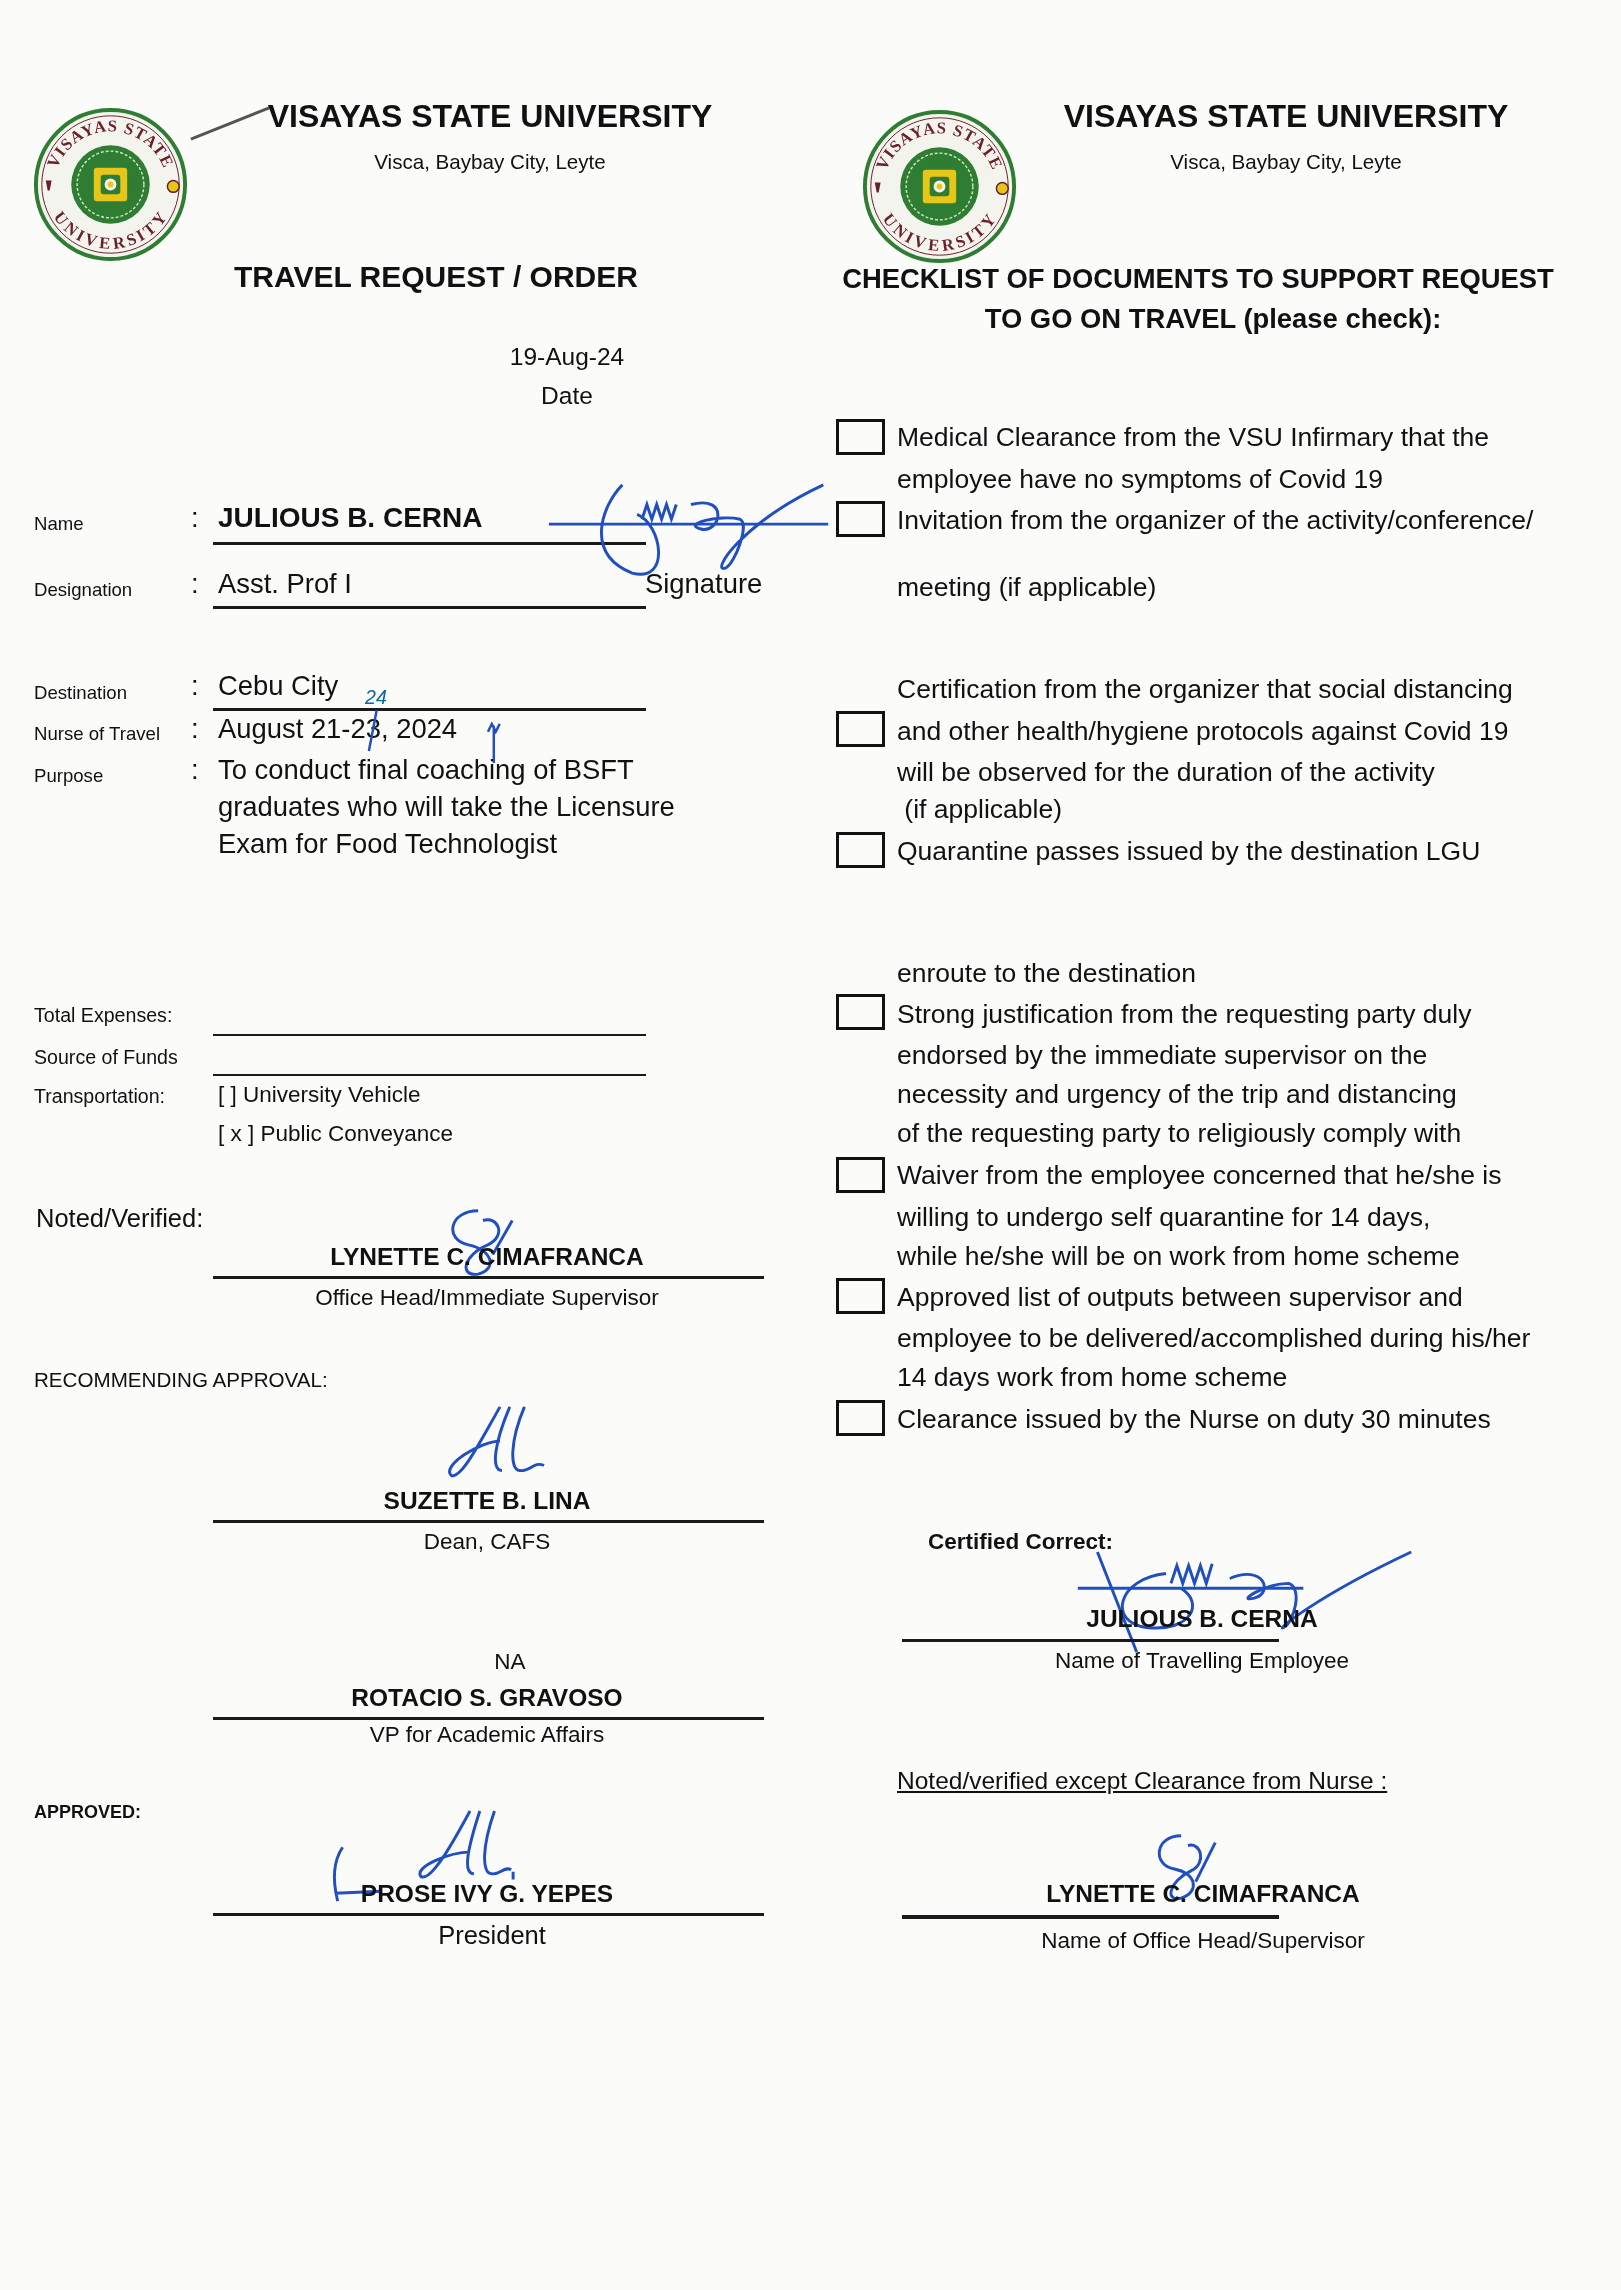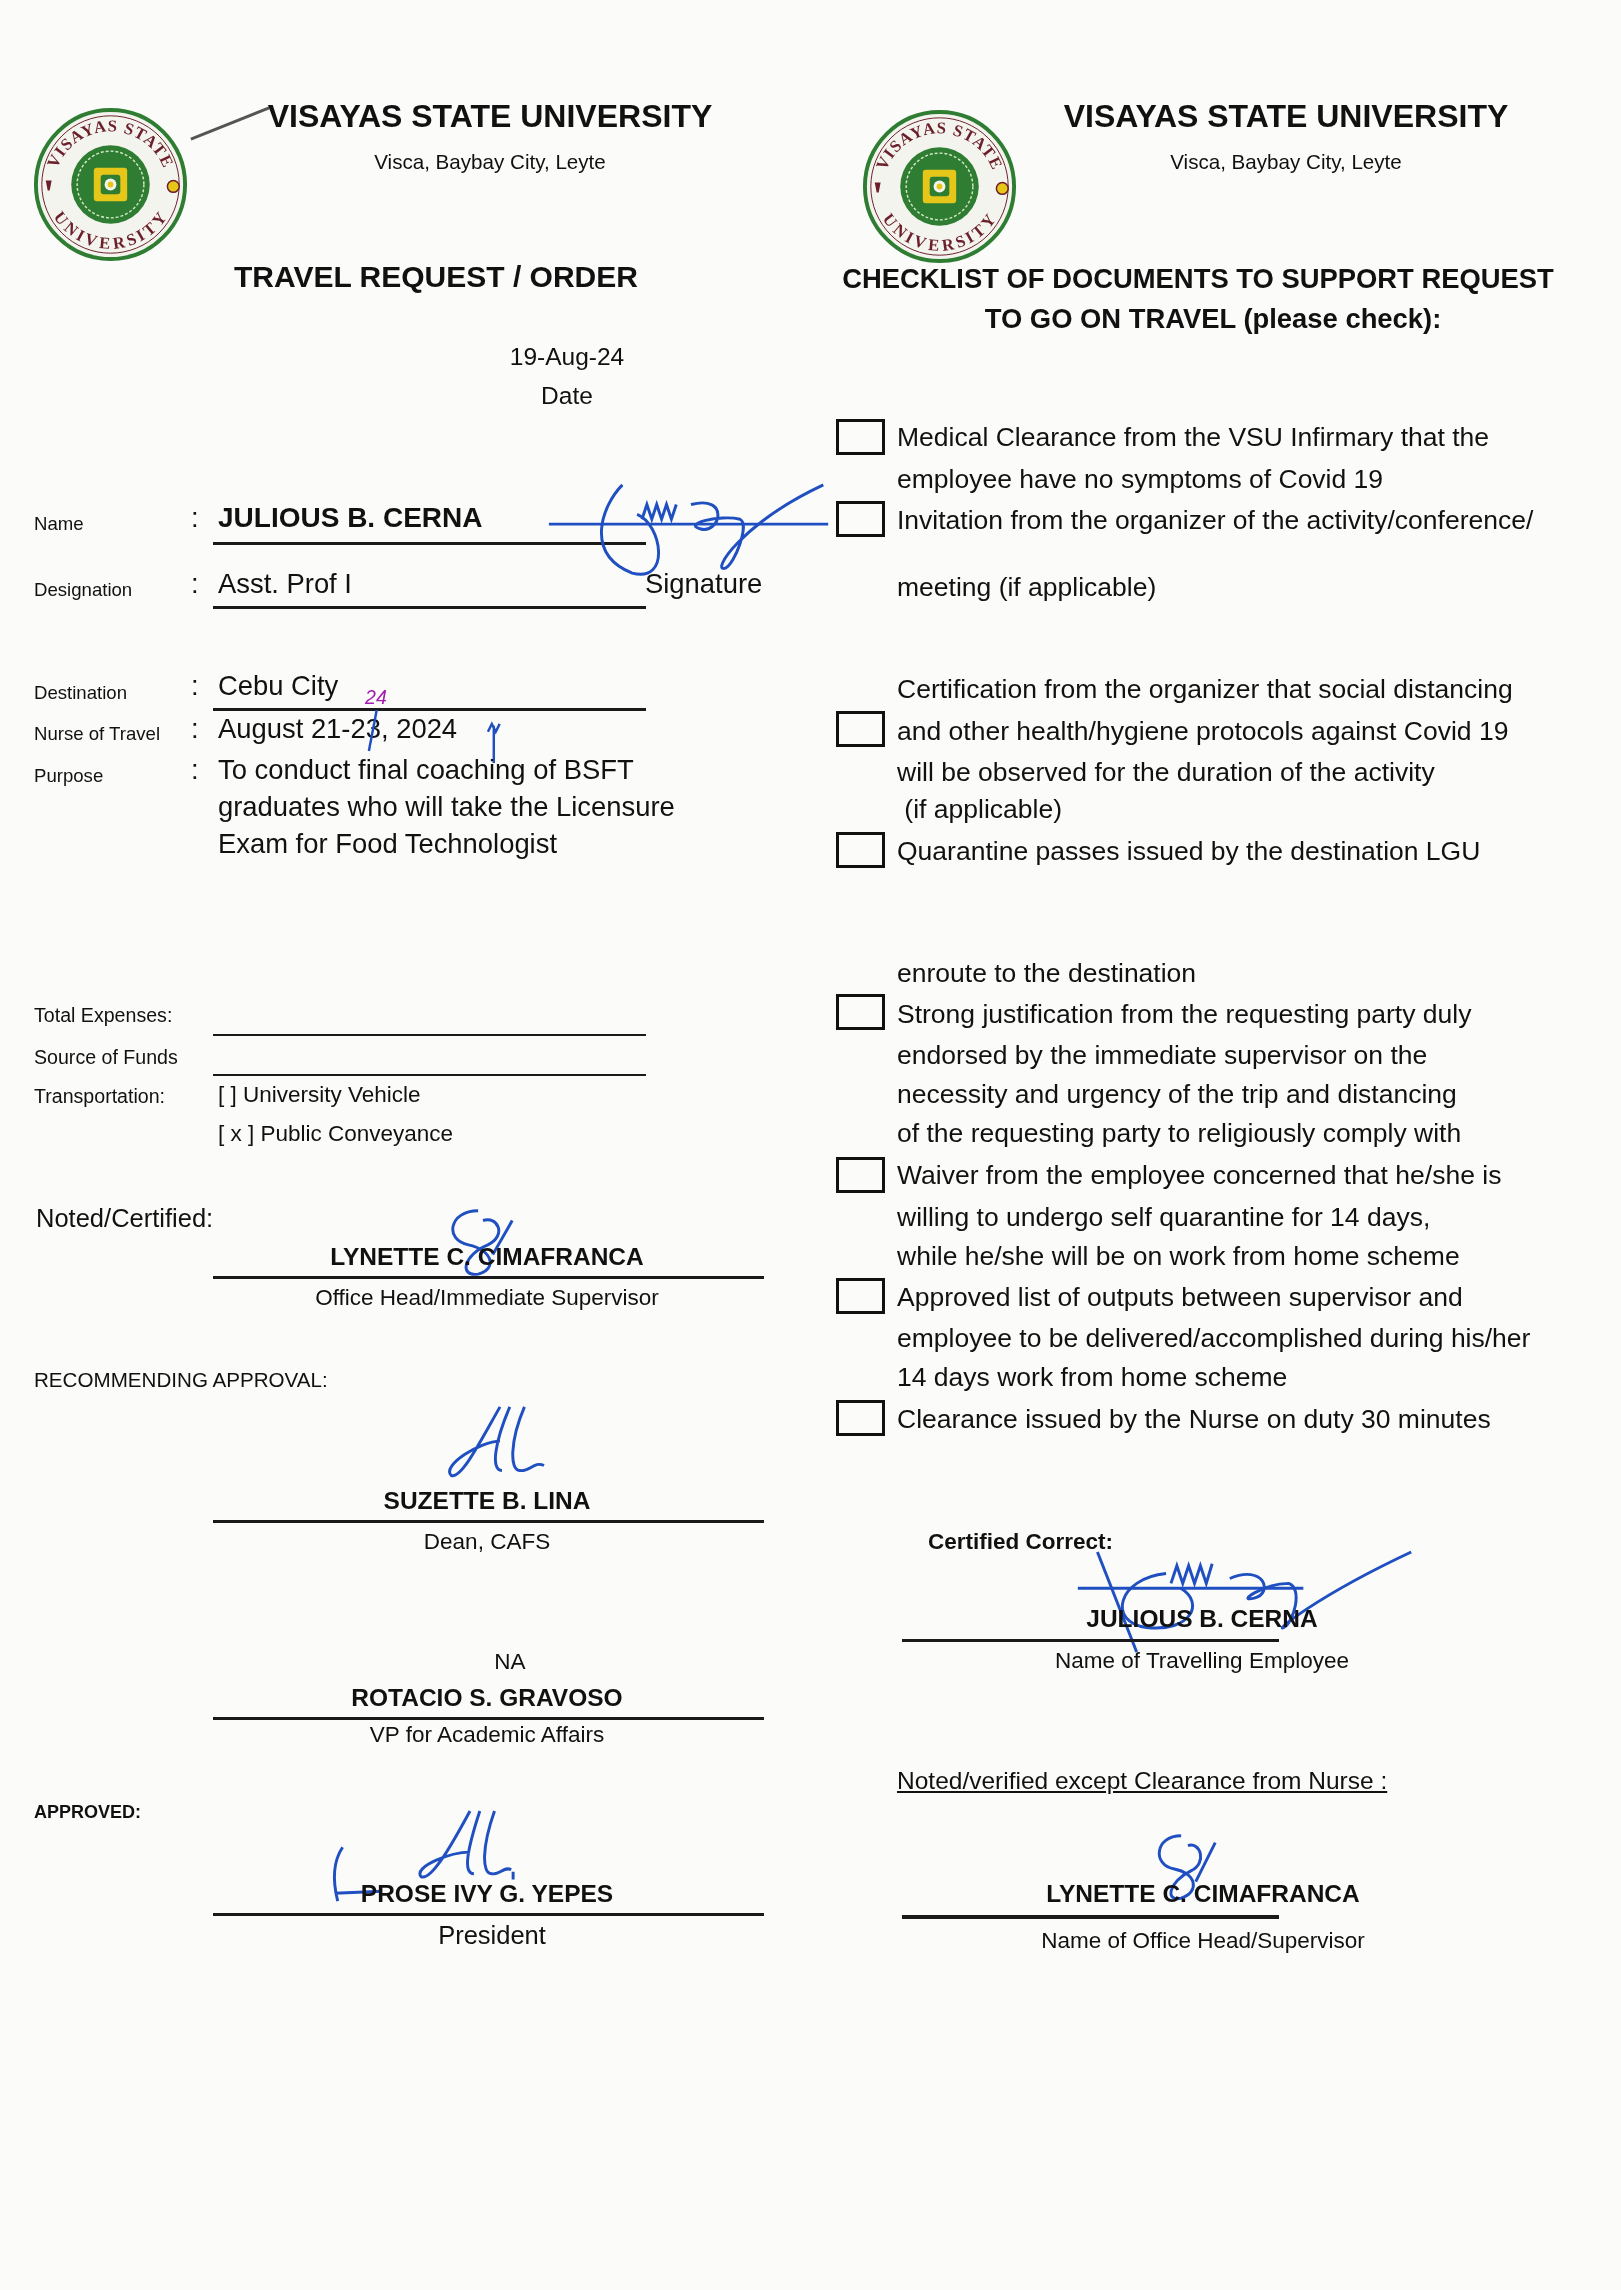--- a/index.html
+++ b/index.html
@@ -71,21 +71,21 @@
 </svg>
 
 <div class="abs label-sm" style="left:34px;top:682px;">Destination</div>
 <div class="abs" style="left:191px;top:670px;font-size:27.4px;">:</div>
 <div class="abs val" style="left:218px;top:670px;">Cebu City</div>
 <div class="line" style="left:213px;top:708px;width:433px;"></div>
 
 <div class="abs label-sm" style="left:34px;top:723px;">Nurse of Travel</div>
 <div class="abs" style="left:191px;top:713px;font-size:27.4px;">:</div>
 <div class="abs val" style="left:218px;top:713px;">August 21-23, 2024</div>
-<div class="abs" style="left:365px;top:686px;font-size:19.6px;color:#a21caf;font-style:italic;">24</div>
+<div class="abs" style="left:365px;top:686px;font-size:19.6px;color:#0369a1;font-style:italic;">24</div>
 <svg class="sig" style="left:363px;top:706px;" width="19.6" height="49" viewBox="0 0 20 50">
   <line x1="14" y1="4" x2="6" y2="46" stroke="#1f4fc0" stroke-width="2.5"></line>
 </svg>
 <svg class="sig" style="left:484px;top:718px;" width="19.6" height="47" viewBox="0 0 20 48">
   <path d="M10 46 L10 8 M4 14 l4 -8 l4 8 l4 -8" stroke="#1f4fc0" stroke-width="2.5" fill="none"></path>
 </svg>
 
 <div class="abs label-sm" style="left:34px;top:765px;text-align:right;">Purpose</div>
 <div class="abs" style="left:191px;top:754px;font-size:27.4px;">:</div>
 <div class="abs val" style="left:218px;top:754px;">To conduct final coaching of BSFT</div>
@@ -95,21 +95,21 @@
 <div class="abs" style="left:34px;top:1004px;font-size:19.6px;">Total Expenses:</div>
 <div class="abs" style="left:218px;top:1004px;font-size:19.6px;"></div>
 <div class="line" style="left:213px;top:1034px;width:433px;height:2px;"></div>
 <div class="abs" style="left:34px;top:1046px;font-size:19.6px;">Source of Funds</div>
 <div class="abs" style="left:218px;top:1046px;font-size:19.6px;"></div>
 <div class="line" style="left:213px;top:1074px;width:433px;height:2px;"></div>
 <div class="abs" style="left:34px;top:1085px;font-size:19.6px;">Transportation:</div>
 <div class="abs" style="left:218px;top:1082px;font-size:22.5px;">[  ] University Vehicle</div>
 <div class="abs" style="left:218px;top:1121px;font-size:22.5px;">[ x ] Public Conveyance</div>
 
-<div class="abs" style="left:36px;top:1204px;font-size:25.5px;">Noted/Certified:</div>
+<div class="abs" style="left:36px;top:1204px;font-size:25.5px;">Noted/Verified:</div>
 <svg class="sig" style="left:439px;top:1201px;" width="88" height="78" viewBox="0 0 90 80">
   <path d="M40 10 C10 10 5 40 30 45 C55 50 60 70 40 75 C20 78 25 55 50 45 C70 35 60 15 45 20 M55 55 L75 20" stroke="#1f4fc0" stroke-width="3" fill="none"></path>
 </svg>
 <div class="abs center bold" style="left:487px;top:1243px;font-size:24.5px;">LYNETTE C. CIMAFRANCA</div>
 <div class="line" style="left:213px;top:1276px;width:551px;"></div>
 <div class="abs center" style="left:487px;top:1285px;font-size:22.5px;">Office Head/Immediate Supervisor</div>
 
 <div class="abs" style="left:34px;top:1368px;font-size:20.6px;">RECOMMENDING APPROVAL:</div>
 
 <svg class="sig" style="left:441px;top:1402px;" width="118" height="88" viewBox="0 0 120 90">

